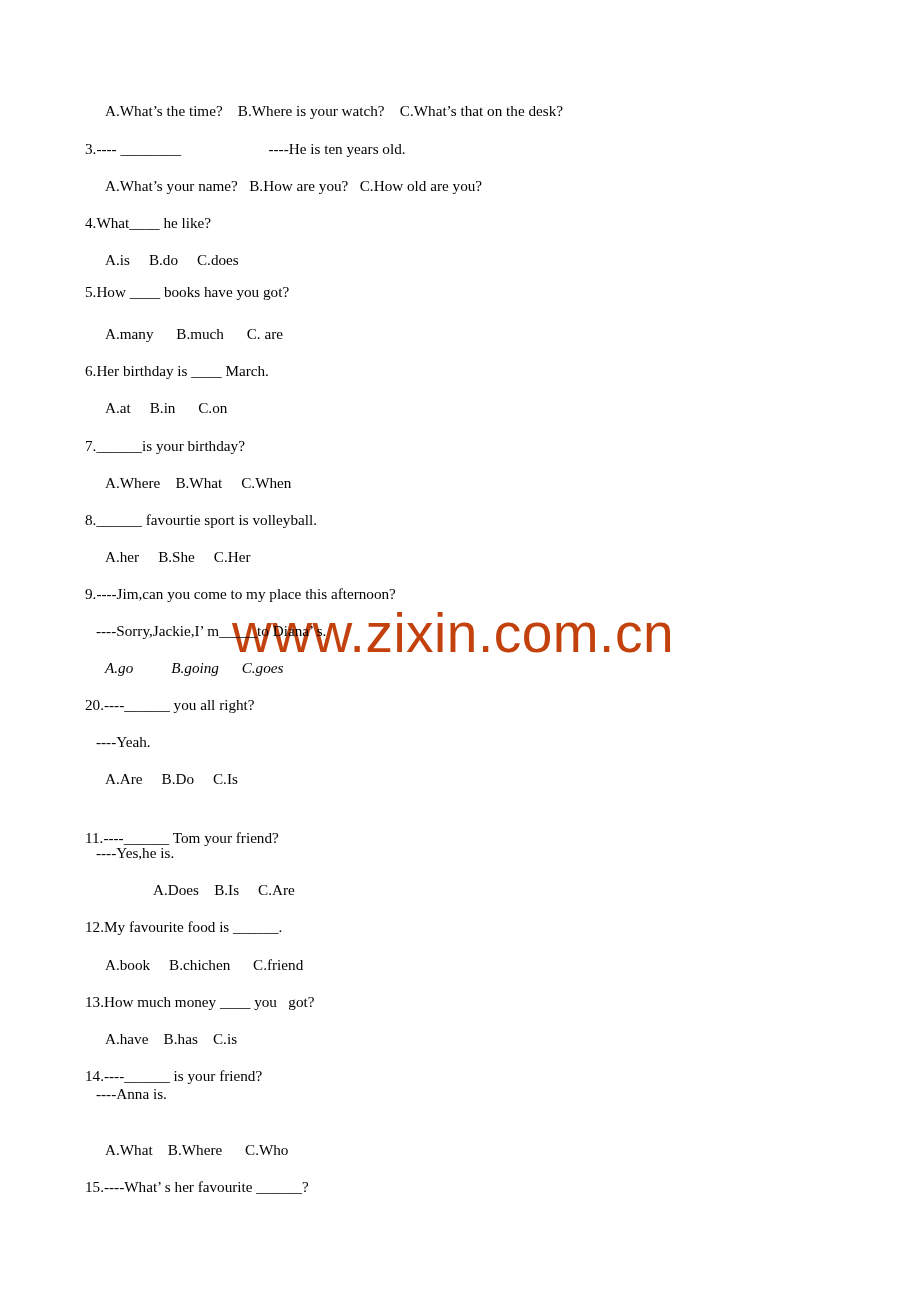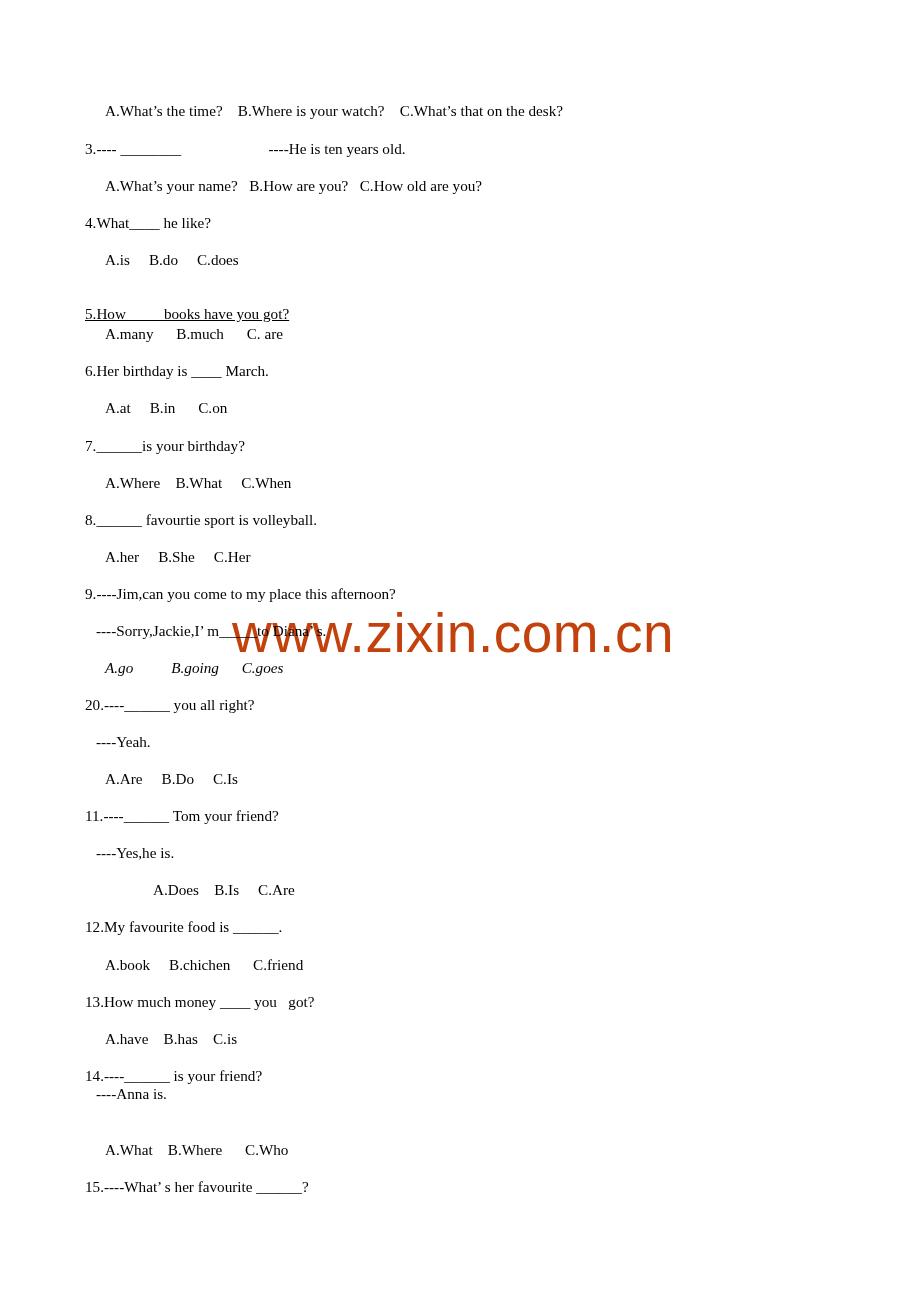--- a/index.html
+++ b/index.html
@@ -68,35 +68,35 @@
 <div id="page">
 
   <div id="watermark" style="color: #c2410c;">www.zixin.com.cn</div>
 
   <div id="content">
       <div class="line opt" style="top: 101px;">A.What’s the time?    B.Where is your watch?    C.What’s that on the desk?</div>
       <div class="line q" style="top: 139px;">3.---- ________                       ----He is ten years old.</div>
       <div class="line opt" style="top: 176px;">A.What’s your name?   B.How are you?   C.How old are you?</div>
       <div class="line q" style="top: 213px;">4.What____ he like?</div>
       <div class="line opt" style="top: 250px;">A.is     B.do     C.does</div>
-      <div class="line q" style="top: 304px; text-decoration: underline;">5.How ____ books have you got?</div>
+      <div class="line q" style="top: 282px;">5.How ____ books have you got?</div>
       <div class="line opt" style="top: 324px;">A.many      B.much      C. are</div>
       <div class="line q" style="top: 361px;">6.Her birthday is ____ March.</div>
       <div class="line opt" style="top: 398px;">A.at     B.in      C.on</div>
       <div class="line q" style="top: 436px; text-align: right;">7.______is your birthday?</div>
       <div class="line opt" style="top: 473px;">A.Where    B.What     C.When</div>
       <div class="line q" style="top: 510px;">8.______ favourtie sport is volleyball.</div>
       <div class="line opt" style="top: 547px;">A.her     B.She     C.Her</div>
       <div class="line q" style="top: 584px;">9.----Jim,can you come to my place this afternoon?</div>
       <div class="line dlg" style="top: 621px;">----Sorry,Jackie,I’ m_____to Diana’ s.</div>
       <div class="line opt" style="top: 658px; font-style: italic;">A.go          B.going      C.goes</div>
       <div class="line q" style="top: 695px;">20.----______ you all right?</div>
       <div class="line dlg" style="top: 732px;">----Yeah.</div>
       <div class="line opt" style="top: 769px;">A.Are     B.Do     C.Is</div>
-      <div class="line q" style="top: 806px;">11.----______ Tom your friend?</div>
+      <div class="line q" style="top: 828px;">11.----______ Tom your friend?</div>
       <div class="line dlg" style="top: 843px;">----Yes,he is.</div>
       <div class="line opt" style="top: 880px; margin-left: 48px;">A.Does    B.Is     C.Are</div>
       <div class="line q" style="top: 917px;">12.My favourite food is ______.</div>
       <div class="line opt" style="top: 955px;">A.book     B.chichen      C.friend</div>
       <div class="line q" style="top: 992px;">13.How much money ____ you   got?</div>
       <div class="line opt" style="top: 1029px;">A.have    B.has    C.is</div>
       <div class="line q" style="top: 1066px;">14.----______ is your friend?</div>
       <div class="line dlg" style="top: 1084px;">----Anna is.</div>
       <div class="line opt" style="top: 1140px;">A.What    B.Where      C.Who</div>
       <div class="line q" style="top: 1177px;">15.----What’ s her favourite ______?</div>

